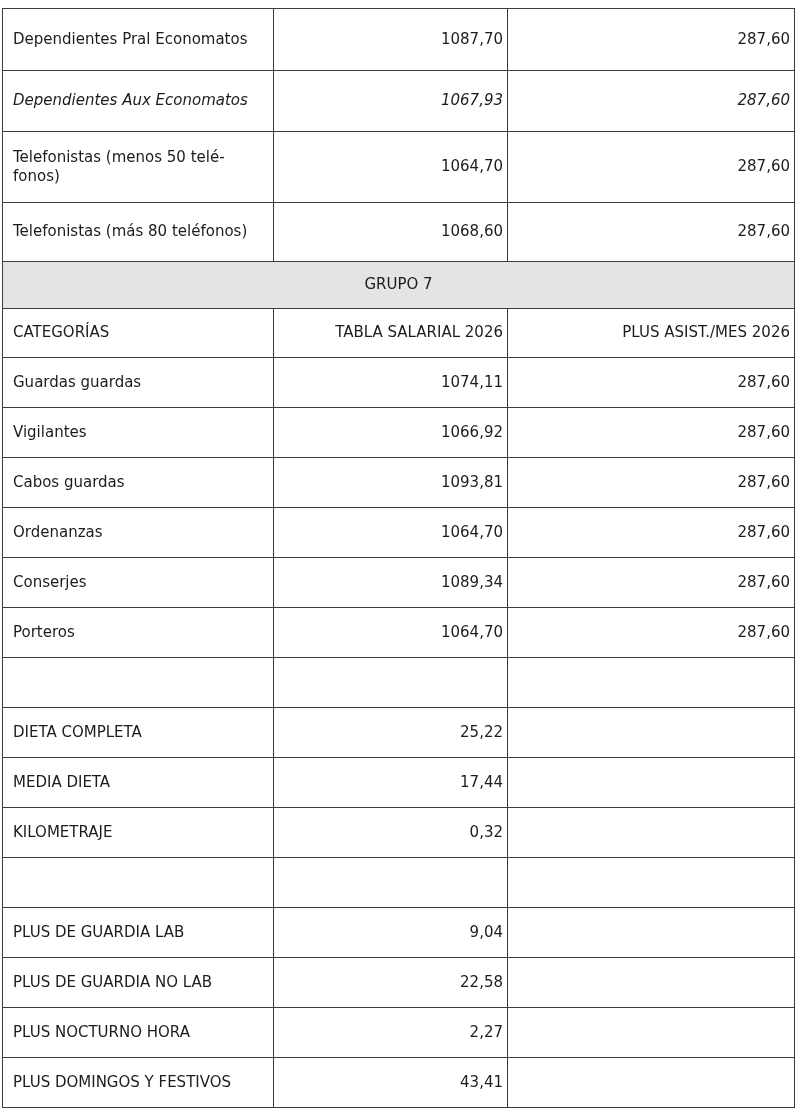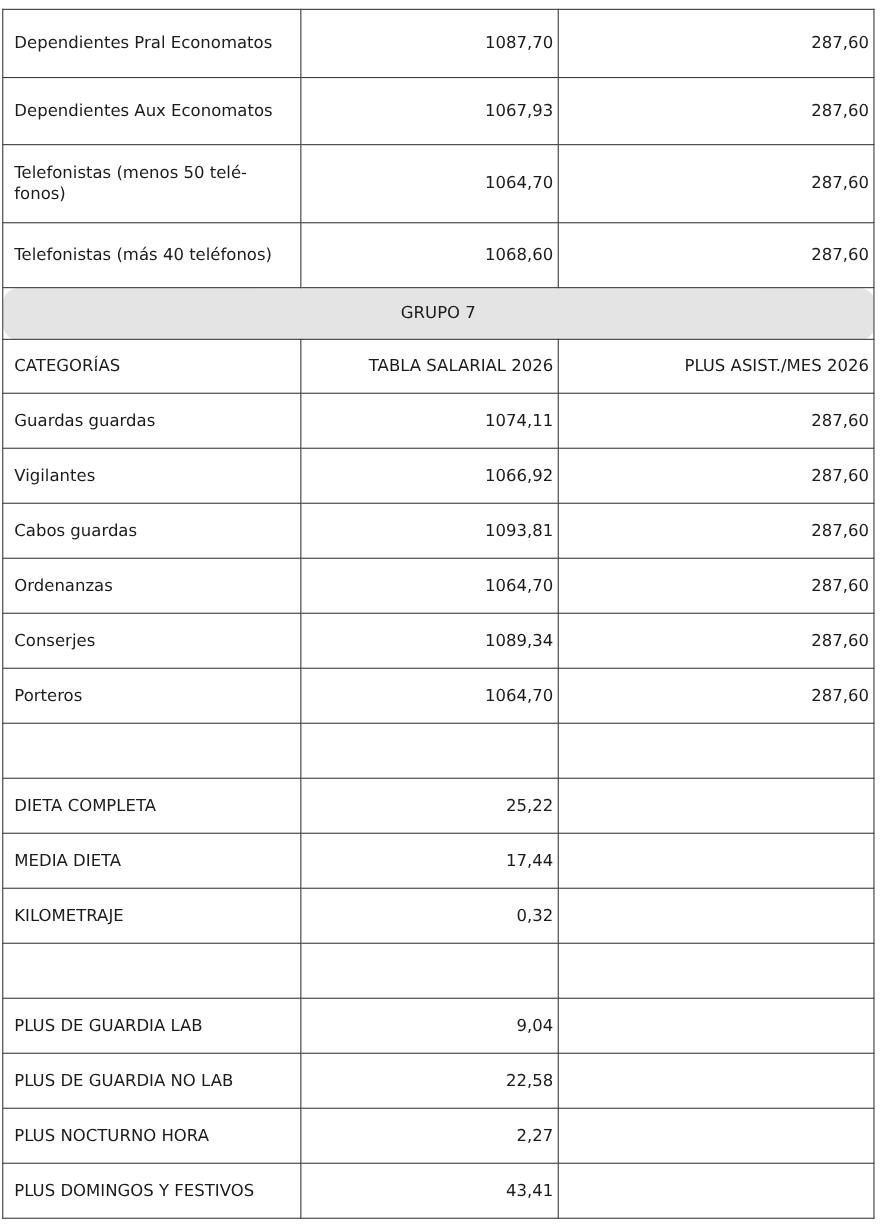--- a/index.html
+++ b/index.html
@@ -34,24 +34,24 @@
   td.c1 {
     text-align: left;
     padding-left: 10px;
     padding-right: 0;
     white-space: pre-line;
   }
   td.c2, td.c3 {
     text-align: right;
   }
   tr.r1 td { height: 57px; }
-  tr.r2 td { height: 56px; }
+  tr.r2 td { height: 56px; font-style: italic; }
   tr.r3 td { height: 66px; }
   tr.r4 td { height: 54px; }
-  tr.rg td { height: 42px; border-radius: 13px; }
+  tr.rg td { height: 42px; }
   tr.rh td { height: 44px; }
   tr.rd td { height: 45px; }
   td.group-cell {
     background: #e4e4e4;
     text-align: center;
   }
 </style>
 </head>
 <body>
 
@@ -73,21 +73,21 @@
         <td class="c2">1067,93</td>
         <td class="c3">287,60</td>
       </tr>
       <tr class="r3">
         <td class="c1">Telefonistas (menos 50 telé-
 fonos)</td>
         <td class="c2">1064,70</td>
         <td class="c3">287,60</td>
       </tr>
       <tr class="r4">
-        <td class="c1">Telefonistas (más 40 teléfonos)</td>
+        <td class="c1">Telefonistas (más 80 teléfonos)</td>
         <td class="c2">1068,60</td>
         <td class="c3">287,60</td>
       </tr>
       <tr class="rg">
         <td class="group-cell" colspan="3">GRUPO 7</td>
       </tr>
       <tr class="rh">
         <td class="c1">CATEGORÍAS</td>
         <td class="c2">TABLA SALARIAL 2026</td>
         <td class="c3">PLUS ASIST./MES 2026</td>

